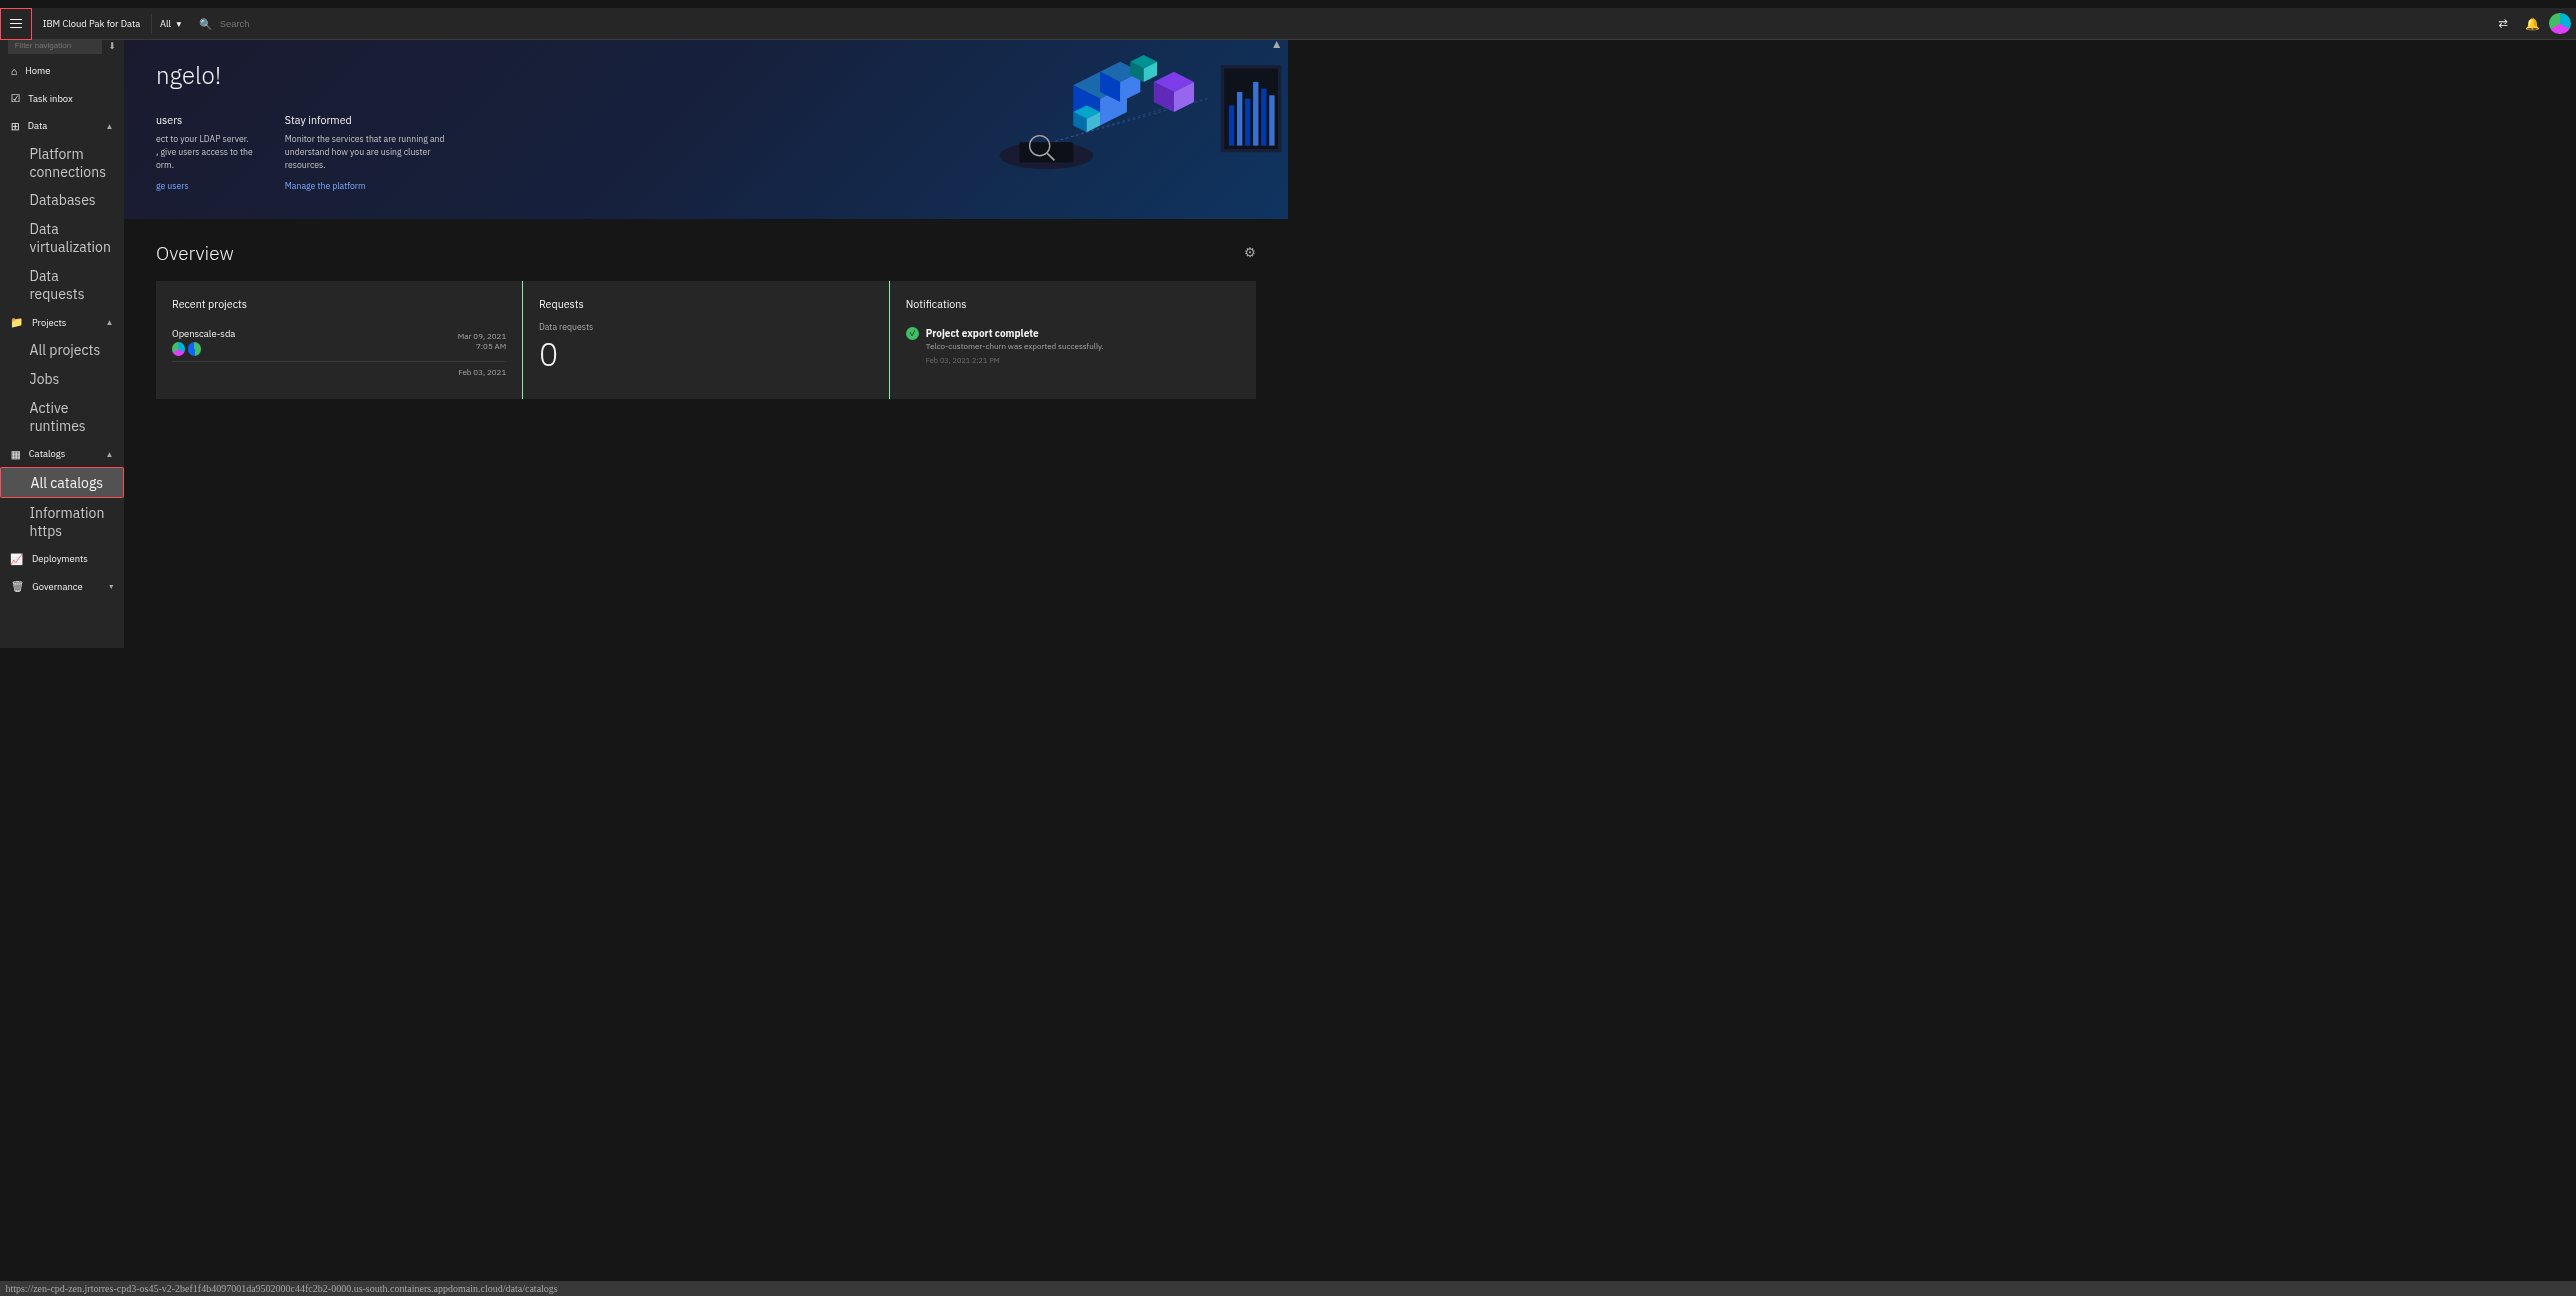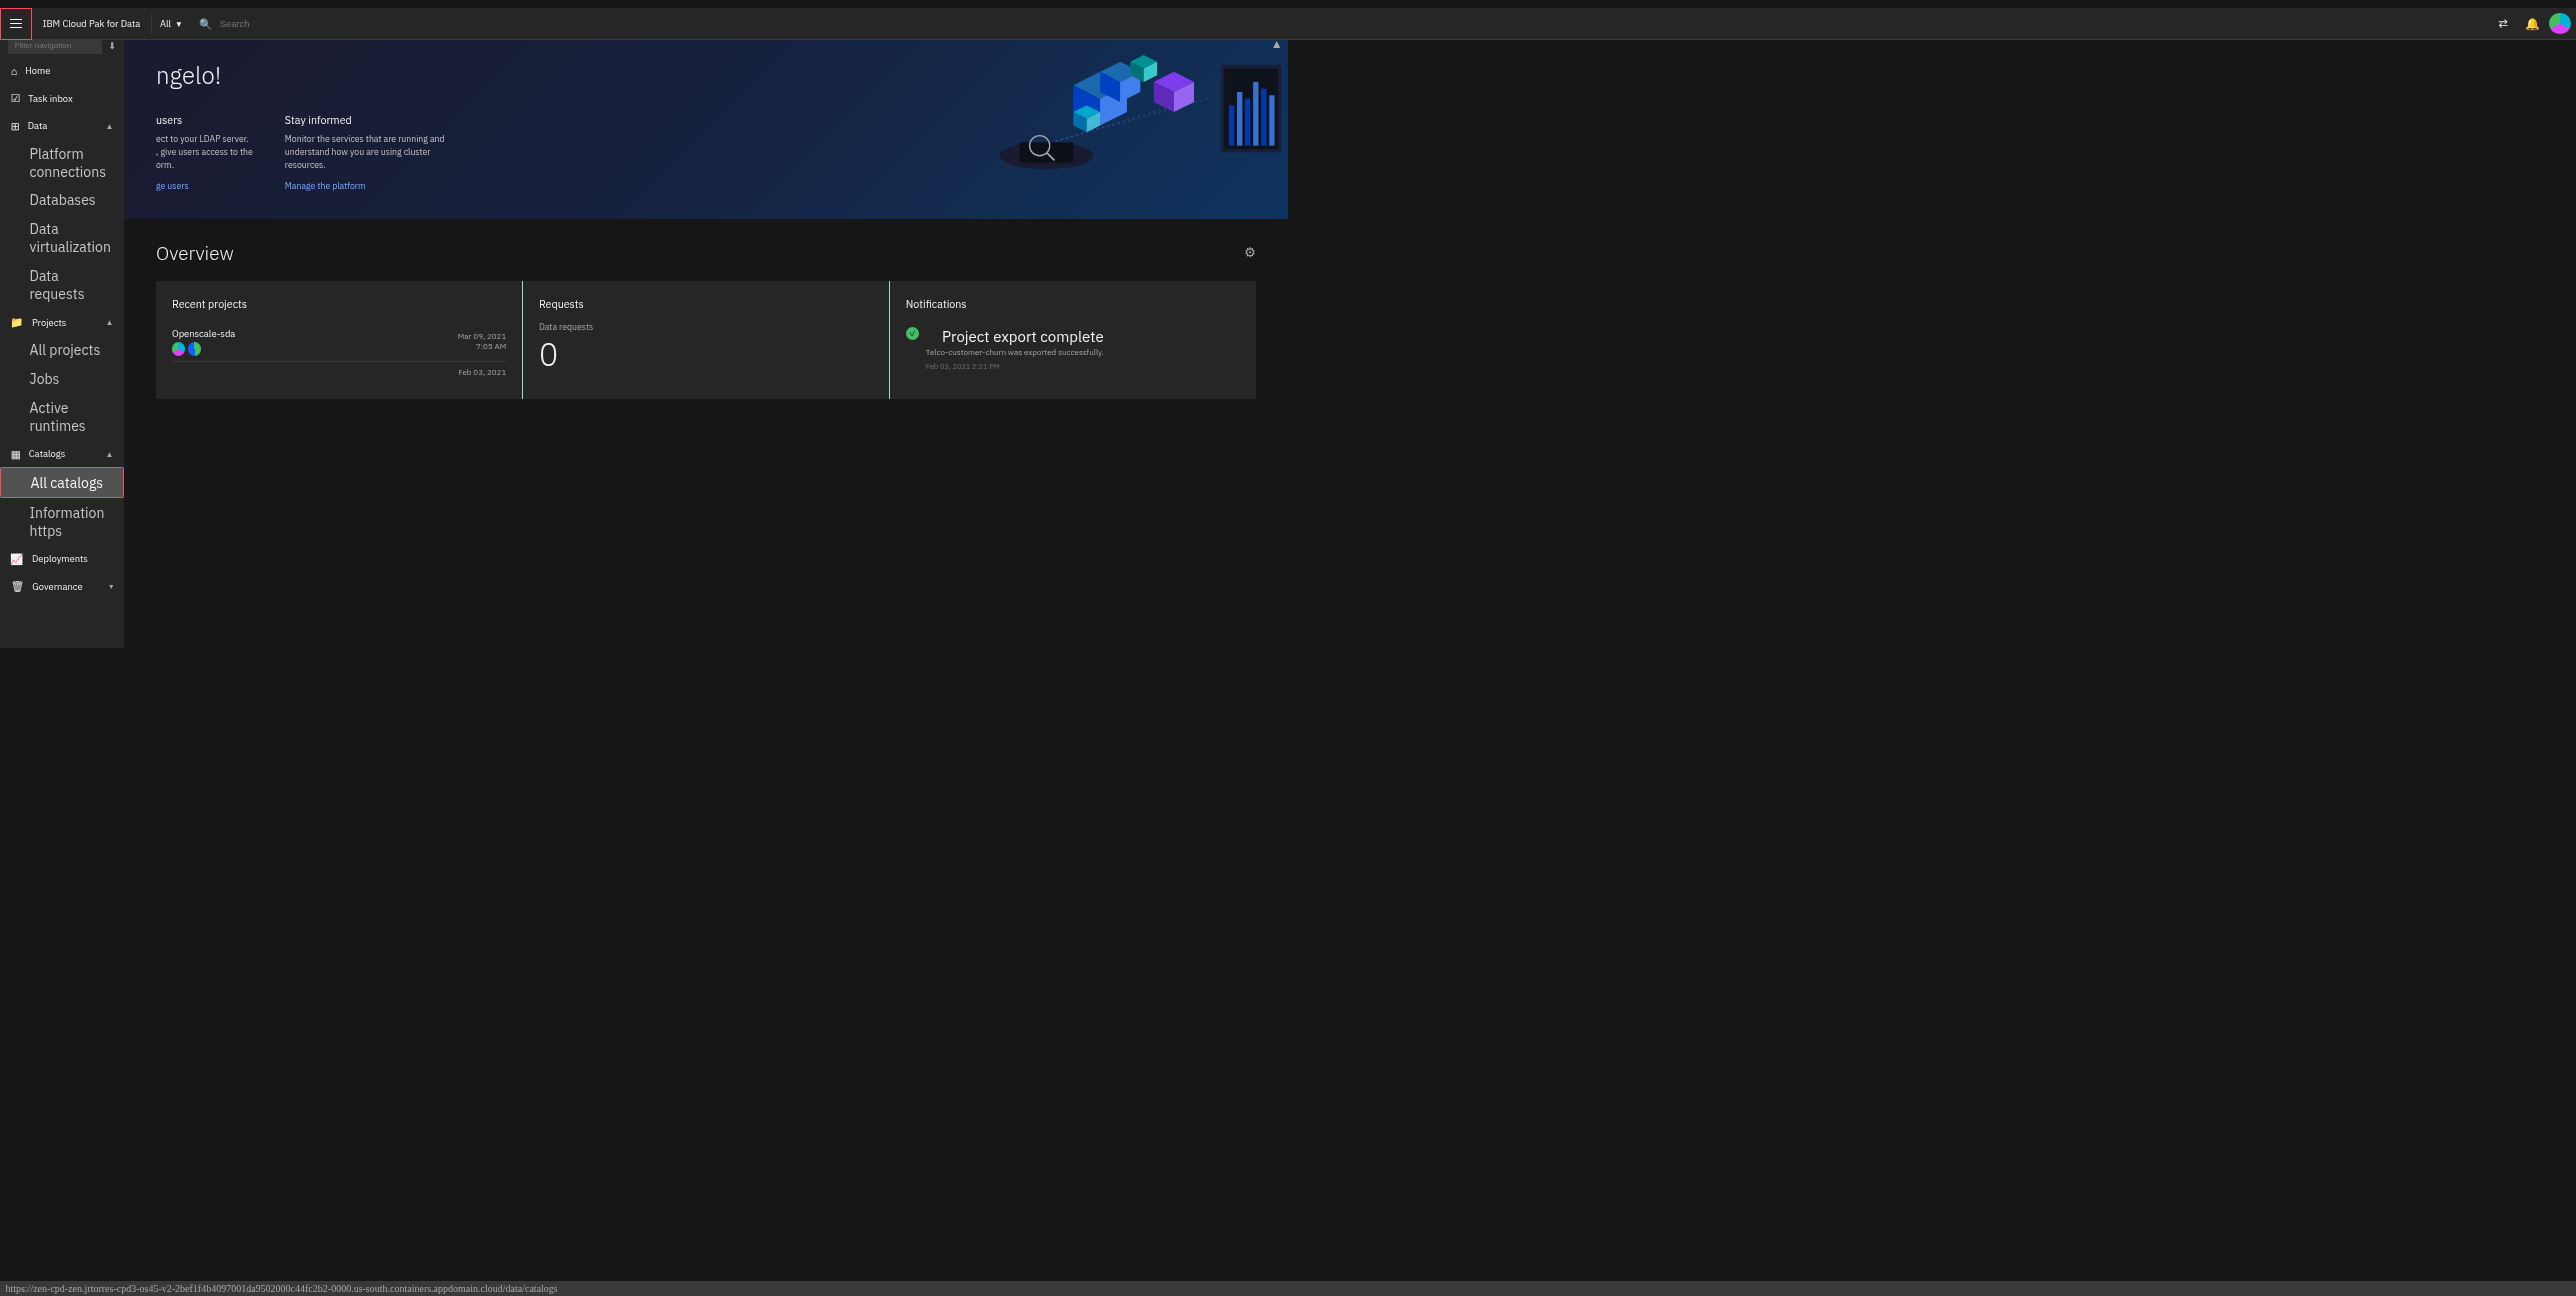--- a/index.html
+++ b/index.html
@@ -354,24 +354,23 @@
       border-radius: 50%;
       background: #42be65;
       display: flex;
       align-items: center;
       justify-content: center;
       flex-shrink: 0;
       color: #161616;
       font-size: 8px;
     }
     .notif-title {
-      font-size: 15px;
-      font-weight: 400;
-      color: #f4f4f4;
-      text-align: right;
+      font-size: 10px;
+      font-weight: 700;
+      color: #f4f4f4;
     }
     .notif-desc {
       font-size: 8px;
       color: #a8a8a8;
       margin-top: 1.3px;
       line-height: 1.4;
     }
     .notif-time {
       font-size: 7.4px;
       color: #6f6f6f;

